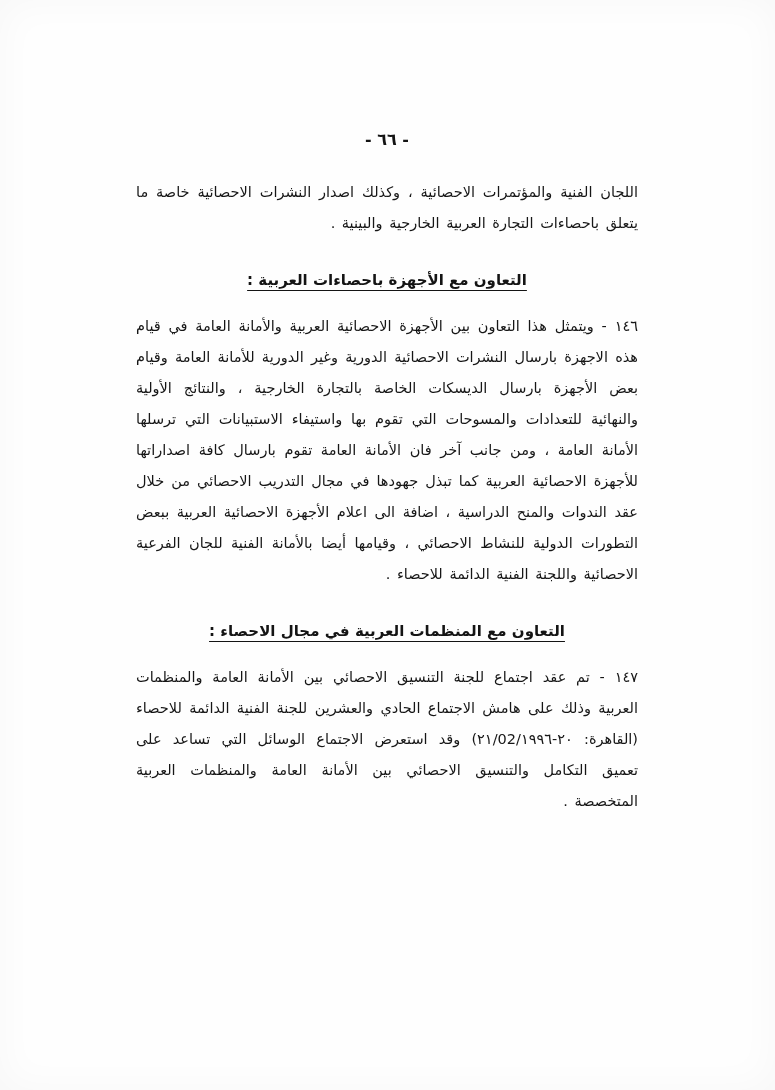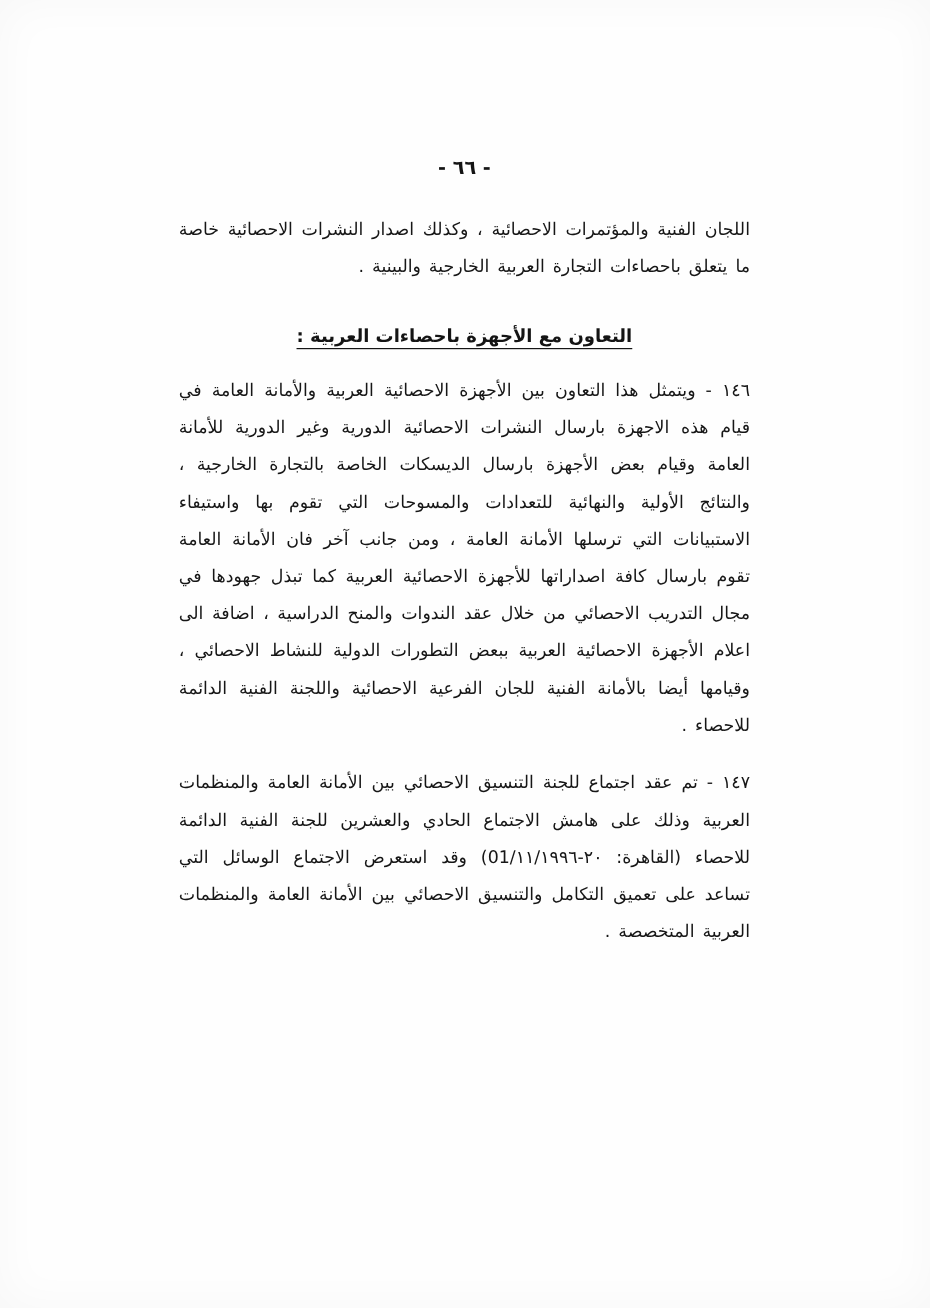--- a/index.html
+++ b/index.html
@@ -35,21 +35,21 @@
     letter-spacing: 3px;
     margin-bottom: 28px;
     color: #141414;
   }
   .para {
     font-size: 14.5px;
     line-height: 31px;
     text-align: justify;
     text-align-last: right;
     word-spacing: 2px;
-    margin: 17px;
+    margin: 4px;
     color: #161616;
   }
   .heading {
     font-size: 15px;
     font-weight: bold;
     text-align: center;
     margin: 32px 0 22px 0;
     color: #141414;
   }
   .heading > span {
@@ -65,17 +65,18 @@
   <div class="content">
 
     <div class="page-number">- ٦٦ -</div>
 
     <p class="para">اللجان الفنية والمؤتمرات الاحصائية ، وكذلك اصدار النشرات الاحصائية خاصة ما يتعلق باحصاءات التجارة العربية الخارجية والبينية .</p>
 
     <h2 class="heading"><span>التعاون مع الأجهزة باحصاءات العربية :</span></h2>
 
     <p class="para">١٤٦ - ويتمثل هذا التعاون بين الأجهزة الاحصائية العربية والأمانة العامة في قيام هذه الاجهزة بارسال النشرات الاحصائية الدورية وغير الدورية للأمانة العامة وقيام بعض الأجهزة بارسال الديسكات الخاصة بالتجارة الخارجية ، والنتائج الأولية والنهائية للتعدادات والمسوحات التي تقوم بها واستيفاء الاستبيانات التي ترسلها الأمانة العامة ، ومن جانب آخر فان الأمانة العامة تقوم بارسال كافة اصداراتها للأجهزة الاحصائية العربية كما تبذل جهودها في مجال التدريب الاحصائي من خلال عقد الندوات والمنح الدراسية ، اضافة الى اعلام الأجهزة الاحصائية العربية ببعض التطورات الدولية للنشاط الاحصائي ، وقيامها أيضا بالأمانة الفنية للجان الفرعية الاحصائية واللجنة الفنية الدائمة للاحصاء .</p>
 
+    <h2 class="heading"><span>التعاون مع المنظمات العربية في مجال الاحصاء :</span></h2>
 
-    <p class="para">١٤٧ - تم عقد اجتماع للجنة التنسيق الاحصائي بين الأمانة العامة والمنظمات العربية وذلك على هامش الاجتماع الحادي والعشرين للجنة الفنية الدائمة للاحصاء (القاهرة: ٢٠-01/١١/١٩٩٦) وقد استعرض الاجتماع الوسائل التي تساعد على تعميق التكامل والتنسيق الاحصائي بين الأمانة العامة والمنظمات العربية المتخصصة .</p>
+    <p class="para">١٤٧ - تم عقد اجتماع للجنة التنسيق الاحصائي بين الأمانة العامة والمنظمات العربية وذلك على هامش الاجتماع الحادي والعشرين للجنة الفنية الدائمة للاحصاء (القاهرة: ٢٠-٢١/02/١٩٩٦) وقد استعرض الاجتماع الوسائل التي تساعد على تعميق التكامل والتنسيق الاحصائي بين الأمانة العامة والمنظمات العربية المتخصصة .</p>
 
   </div>
 </div>
 
 </body></html>

